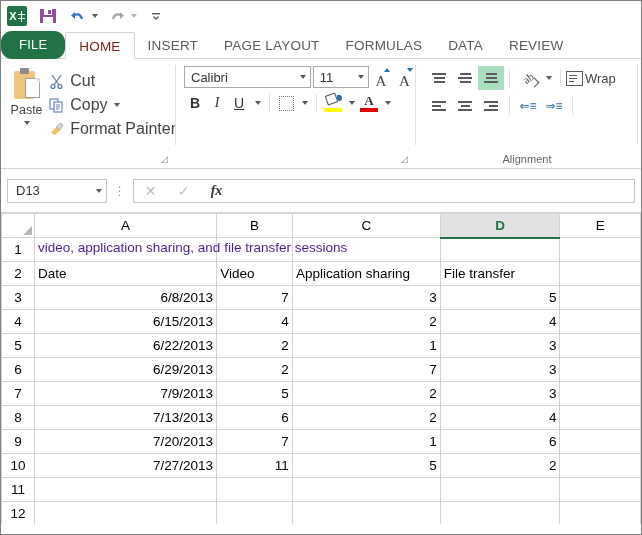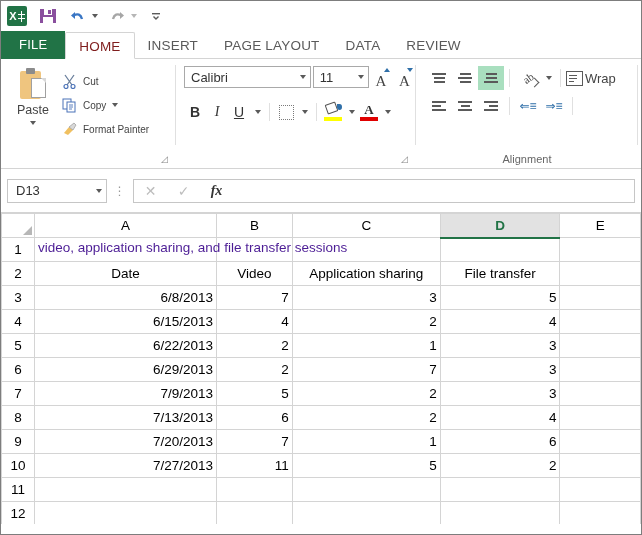--- a/index.html
+++ b/index.html
@@ -17,21 +17,21 @@
   .excel-logo { width:20px; height:20px; background:#217346; border-radius:2px; position:relative; display:flex; align-items:center; justify-content:center; }
   .excel-logo .x { color:#fff; font-size:11px; font-weight:bold; font-family:"Liberation Sans",sans-serif; line-height:1; margin-right:1px;}
   .excel-logo .grid { width:7px; height:11px; background:#fff; display:grid; grid-template-columns:1fr 1fr; grid-template-rows:1fr 1fr 1fr; gap:1px; }
   .excel-logo .grid i { background:#217346; display:block; }
   .qat-caret { border-left:3px solid transparent; border-right:3px solid transparent; border-top:4px solid #5a5a5a; margin-left:2px; }
   .qat-caret.dim { border-top-color:#b6b6b6; }
 
   
   .tabs { height:28px; display:flex; align-items:flex-end; background:#fff; position:relative; }
   .tabs:after { content:""; position:absolute; left:0; right:0; bottom:0; height:1px; background:#d4d4d4; }
-  .tab { padding:0 13px; height:27px; line-height:27px; font-size:13.5px; color:#5a5a5a; letter-spacing:.2px; white-space:nowrap; position:relative; z-index:2;}
+  .tab { padding:0 13px; height:27px; line-height:27px; font-size:13.5px; color:#5a5a5a; letter-spacing:.2px; white-space:nowrap; position:relative; z-index:2;border-radius:11px;}
   .tab.file { background:#217346; color:#fff; font-size:13px; padding:0 18px; height:28px; line-height:28px; }
   .tab.active { color:#7f1d1d; background:#fff; border:1px solid #d4d4d4; border-bottom:1px solid #fff; border-radius:2px 2px 0 0; }
 
   
   .ribbon { height:110px; background:#fff; border-bottom:1px solid #d4d4d4; display:flex; position:relative; }
   .group { position:relative; height:110px; padding-top:5px; }
   .group:after { content:""; position:absolute; right:0; top:6px; bottom:24px; width:1px; background:#e0e0e0; }
   .group-label { position:absolute; bottom:4px; left:0; right:0; text-align:center; font-size:11px; color:#666; }
   .dlg-launcher { position:absolute; bottom:5px; right:6px; width:9px; height:9px; color:#888; font-size:9px; line-height:9px; }
 
@@ -40,27 +40,27 @@
   .clip-inner { display:flex; padding-left:6px; }
   .paste-btn { width:52px; display:flex; flex-direction:column; align-items:center; padding-top:4px; }
   .clipboard-ico { width:30px; height:33px; position:relative; }
   .clipboard-ico .board { position:absolute; left:2px; top:3px; width:21px; height:28px; background:#efc57f; border-radius:2px; }
   .clipboard-ico .clip { position:absolute; left:8px; top:0px; width:9px; height:6px; background:#8c8c8c; border-radius:1px; }
   .clipboard-ico .doc { position:absolute; left:13px; top:10px; width:15px; height:20px; background:#fff; border:1px solid #a0a0a0; }
   .clipboard-ico .doc:before { content:""; position:absolute; right:-1px; top:-1px; border-left:5px solid transparent; border-top:5px solid #d8d8d8; }
   .paste-label { font-size:12.5px; color:#444; margin-top:2px; }
   .paste-caret { border-left:3.5px solid transparent; border-right:3.5px solid transparent; border-top:4px solid #5a5a5a; margin-top:4px; }
   .clip-cmds { padding-top:5px; }
-  .cmd { display:flex; align-items:center; height:24px; font-size:10px; color:#444; white-space:nowrap; }
+  .cmd { display:flex; align-items:center; height:24px; font-size:16px; color:#444; white-space:nowrap; }
   .cmd .ico { width:20px; display:flex; align-items:center; justify-content:center; margin-right:4px; }
   .cmd .caret { border-left:3.5px solid transparent; border-right:3.5px solid transparent; border-top:4px solid #5a5a5a; margin-left:6px; }
 
   
   .g-font { width:240px; padding-left:8px; }
-  .font-row1 { display:flex; align-items:center; height:26px; margin-bottom:9px; }
+  .font-row1 { display:flex; align-items:center; height:26px; margin-bottom:0; }
   .combo { height:22px; border:1px solid #a9a9a9; background:#fff; display:flex; align-items:center; font-size:13px; color:#333; padding:0 4px 0 6px; }
   .combo .val { flex:1; }
   .combo .caret { border-left:3.5px solid transparent; border-right:3.5px solid transparent; border-top:4px solid #5a5a5a; margin-left:6px; }
   .combo.family { width:130px; }
   .combo.size { width:58px; margin-left:2px; }
   .szbtn { width:24px; height:24px; display:flex; align-items:flex-end; justify-content:center; position:relative; }
   .szbtn .a { font-size:15px; color:#444; line-height:15px; font-family:"Liberation Serif",serif;}
   .szbtn .mk { position:absolute; right:3px; top:3px; width:0;height:0; border-left:3px solid transparent;border-right:3px solid transparent; }
   .szbtn .mk.up { border-bottom:4px solid #2f6fa8; }
   .szbtn .mk.dn { border-top:4px solid #2f6fa8; }
@@ -111,21 +111,21 @@
   
   .grid-wrap { position:relative; height:311px; overflow:hidden; background:#fff; }
   table.sheet { border-collapse:collapse; table-layout:fixed; }
   table.sheet td, table.sheet th { border:1px solid #d4d4d4; height:24px; font-size:13.5px; color:#000; font-weight:normal; padding:0 3px; overflow:hidden; white-space:nowrap; vertical-align:middle; }
   th.corner { width:33px; background:#fff; border-left:none; border-top:none; position:relative; }
   th.corner .tri { position:absolute; right:2px; bottom:2px; width:0;height:0; border-left:9px solid transparent; border-bottom:9px solid #b7b7b7; }
   th.colh { background:#fff; text-align:center; color:#5a5a5a; font-size:13.5px; border-top:none; height:22px; }
   th.colh.sel { background:#e2e2e2; color:#217346; font-weight:bold; border-bottom:2px solid #217346; }
   td.rowh { width:33px; background:#fff; text-align:center; color:#5a5a5a; font-size:13px; border-left:none; }
   td.num { text-align:right; padding-right:6px; }
-  td.txt { text-align:center; }
+  td.txt { text-align:left; }
   .cw-a{width:183px;} .cw-b{width:76px;} .cw-c{width:148px;} .cw-d{width:120px;} .cw-e{width:81px;}
   .spill { position:absolute; left:34px; top:23px; height:23px; line-height:23px; font-size:13.5px; color:#4c1d95; padding-left:3px; white-space:nowrap; pointer-events:none; }
 </style>
 </head>
 <body>
 
 <div id="app">
 
   <div class="qat">
     <div class="qat-item" style="margin-right:12px;">
@@ -173,20 +173,21 @@
           <path d="M4.5 7.5 L7 10 L9.5 7.5" stroke="#5a5a5a" stroke-width="1.4" fill="none"></path>
         </svg>
     </div>
   </div>
 
   <div class="tabs">
     <div class="tab file">FILE</div>
     <div class="tab active">HOME</div>
     <div class="tab">INSERT</div>
     <div class="tab">PAGE LAYOUT</div>
+    <div class="tab">FORMULAS</div>
     <div class="tab">DATA</div>
     <div class="tab">REVIEW</div>
   </div>
 
   <div class="ribbon">
 
     <div class="group g-clipboard">
       <div class="clip-inner">
         <div class="paste-btn">
           <div class="clipboard-ico">

